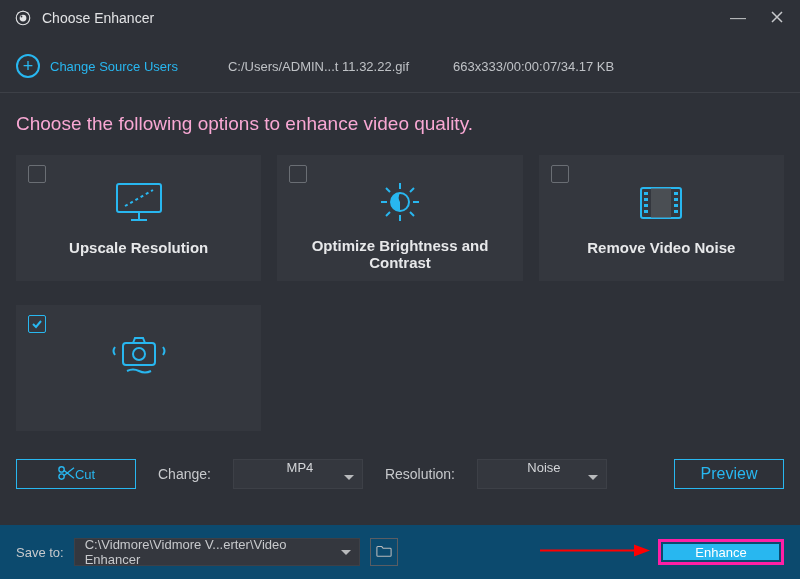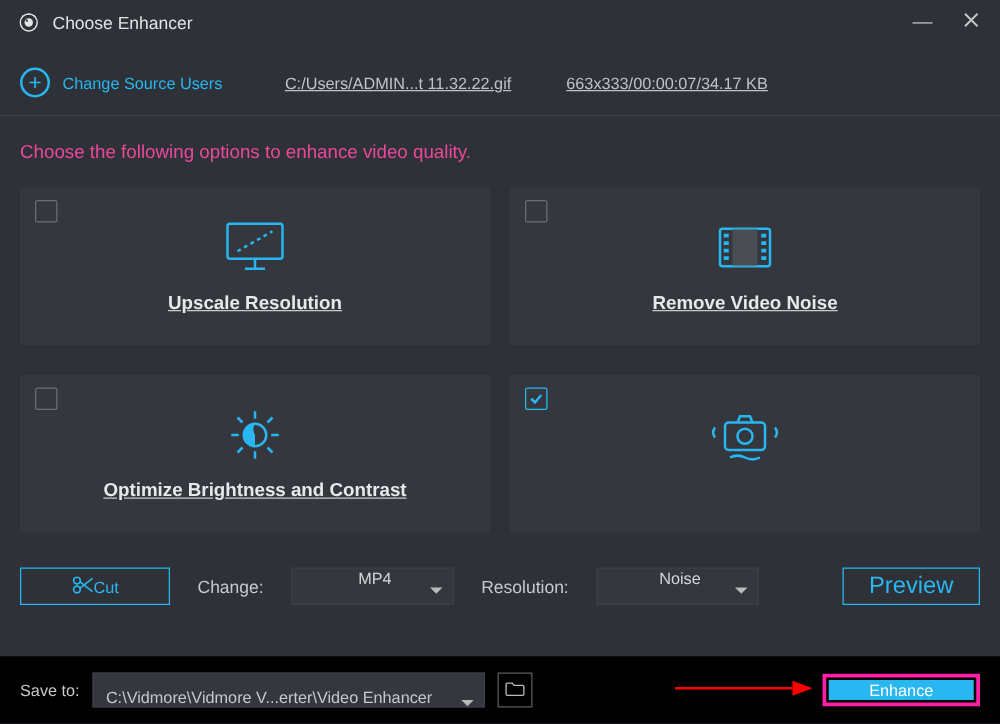--- a/index.html
+++ b/index.html
@@ -42,38 +42,37 @@
     display: flex; align-items: center; gap: 10px;
     color: #28b7f0; cursor: pointer;
   }
   .plus-circle {
     width: 24px; height: 24px; border: 2px solid #28b7f0; border-radius: 50%;
     display: flex; align-items: center; justify-content: center;
     color: #28b7f0; font-size: 18px; line-height: 1;
   }
   .source-meta {
     display: flex; gap: 44px; margin-left: 36px;
-    color: #bfc2c6; font-size: 13px; text-decoration: underline;
+    color: #bfc2c6; font-size: 13px;
   }
 
   
   .instruction {
     padding: 20px 16px 14px 16px;
-    color: #ec4899;
-    font-size: 15px;
+    color: #f9a8d4;
+    font-size: 19px;
   }
 
   
   .grid {
     display: grid;
-    grid-template-columns: 1fr 1fr;
+    grid-template-columns: 1fr 1fr 1fr;
     grid-template-rows: 1fr 1fr;
     gap: 24px 16px;
     padding: 6px 16px 0 16px;
-    text-decoration: underline;
   }
   .card {
     background: #34373e;
     height: 126px;
     position: relative;
     padding: 10px;
     cursor: pointer;
     display: flex;
     flex-direction: column;
     align-items: center;
@@ -140,45 +139,45 @@
     border-left: 5px solid transparent;
     border-right: 5px solid transparent;
     border-top: 5px solid #b8babc;
   }
   .preview-btn {
     margin-left: auto;
     width: 110px; height: 30px;
     border: 1px solid #28b7f0;
     color: #28b7f0;
     display: flex; align-items: center; justify-content: center;
-    font-size: 19px;
+    font-size: 16px;
     background: transparent;
     cursor: pointer;
   }
 
   
   .footer {
     margin-top: auto;
     height: 54px;
-    background: #000000;
+    background: #0c4a6e;
     display: flex;
     align-items: center;
     padding: 0 16px;
     gap: 10px;
     position: relative;
   }
   .footer-label { color: #c7c9cc; font-size: 13px; }
   .save-path {
     flex: 0 0 auto;
     height: 28px; background: #34373e;
     border: 1px solid #3d4047;
-    display: flex; align-items: flex-end;
+    display: flex; align-items: center;
     padding: 0 8px 0 10px;
     color: #c7c9cc;
-    width: 314px;
+    width: 286px;
     cursor: pointer;
   }
   .save-path .caret {
     margin-left: auto;
     width: 0; height: 0;
     border-left: 5px solid transparent;
     border-right: 5px solid transparent;
     border-top: 5px solid #b8babc;
   }
   .folder-btn {
@@ -251,20 +250,43 @@
     </span>
     <span class="icon">
       <svg width="56" height="46" viewBox="0 0 56 46">
         <rect x="6" y="4" width="44" height="28" rx="2" fill="none" stroke="#28b7f0" stroke-width="2"></rect>
         <path d="M14 26 L42 10" stroke="#28b7f0" stroke-width="2" stroke-dasharray="3 3"></path>
         <path d="M20 40 L36 40" stroke="#28b7f0" stroke-width="2"></path>
         <path d="M28 32 L28 40" stroke="#28b7f0" stroke-width="2"></path>
       </svg>
     </span>
     <span class="label">Upscale Resolution</span>
+  </div>
+
+  <div class="card">
+    <span class="chk">
+      
+    </span>
+    <span class="icon">
+      <svg width="56" height="50" viewBox="0 0 56 50">
+        <circle cx="28" cy="25" r="9" fill="none" stroke="#28b7f0" stroke-width="2"></circle>
+        <path d="M28 25 A9 9 0 0 1 28 16 A9 9 0 0 0 28 34 Z" fill="#28b7f0"></path>
+        <g stroke="#28b7f0" stroke-width="2">
+          <line x1="28" y1="6" x2="28" y2="12"></line>
+            <line x1="28" y1="38" x2="28" y2="44"></line>
+          <line x1="9" y1="25" x2="15" y2="25"></line>
+            <line x1="41" y1="25" x2="47" y2="25"></line>
+          <line x1="14" y1="11" x2="18" y2="15"></line>
+            <line x1="38" y1="35" x2="42" y2="39"></line>
+          <line x1="42" y1="11" x2="38" y2="15"></line>
+            <line x1="18" y1="35" x2="14" y2="39"></line>
+        </g>
+      </svg>
+    </span>
+    <span class="label">Optimize Brightness and Contrast</span>
   </div>
 
   <div class="card">
     <span class="chk">
       
     </span>
     <span class="icon">
       <svg width="56" height="42" viewBox="0 0 56 42">
         <rect x="8" y="6" width="40" height="30" rx="2" fill="none" stroke="#28b7f0" stroke-width="2"></rect>
         <rect x="18" y="6" width="20" height="30" fill="#5a5d63" opacity="0.6"></rect>
@@ -277,43 +299,20 @@
             <rect x="41" y="16" width="4" height="3"></rect>
             <rect x="41" y="22" width="4" height="3"></rect>
             <rect x="41" y="28" width="4" height="3"></rect>
           </g>
       </svg>
     </span>
     <span class="label">Remove Video Noise</span>
   </div>
 
   <div class="card">
-    <span class="chk">
-      
-    </span>
-    <span class="icon">
-      <svg width="56" height="50" viewBox="0 0 56 50">
-        <circle cx="28" cy="25" r="9" fill="none" stroke="#28b7f0" stroke-width="2"></circle>
-        <path d="M28 25 A9 9 0 0 1 28 16 A9 9 0 0 0 28 34 Z" fill="#28b7f0"></path>
-        <g stroke="#28b7f0" stroke-width="2">
-          <line x1="28" y1="6" x2="28" y2="12"></line>
-            <line x1="28" y1="38" x2="28" y2="44"></line>
-          <line x1="9" y1="25" x2="15" y2="25"></line>
-            <line x1="41" y1="25" x2="47" y2="25"></line>
-          <line x1="14" y1="11" x2="18" y2="15"></line>
-            <line x1="38" y1="35" x2="42" y2="39"></line>
-          <line x1="42" y1="11" x2="38" y2="15"></line>
-            <line x1="18" y1="35" x2="14" y2="39"></line>
-        </g>
-      </svg>
-    </span>
-    <span class="label">Optimize Brightness and Contrast</span>
-  </div>
-
-  <div class="card">
     <span class="chk checked">
       <svg width="12" height="12" viewBox="0 0 12 12">
           <path d="M2 6 L5 9 L10 3" stroke="#28b7f0" stroke-width="2" fill="none"></path>
         </svg>
     </span>
     <span class="icon">
       <svg width="64" height="48" viewBox="0 0 64 48">
         <rect x="16" y="14" width="32" height="22" rx="3" fill="none" stroke="#28b7f0" stroke-width="2"></rect>
         <path d="M26 14 L28 9 L36 9 L38 14" fill="none" stroke="#28b7f0" stroke-width="2"></path>
         <circle cx="32" cy="25" r="6" fill="none" stroke="#28b7f0" stroke-width="2"></circle>

